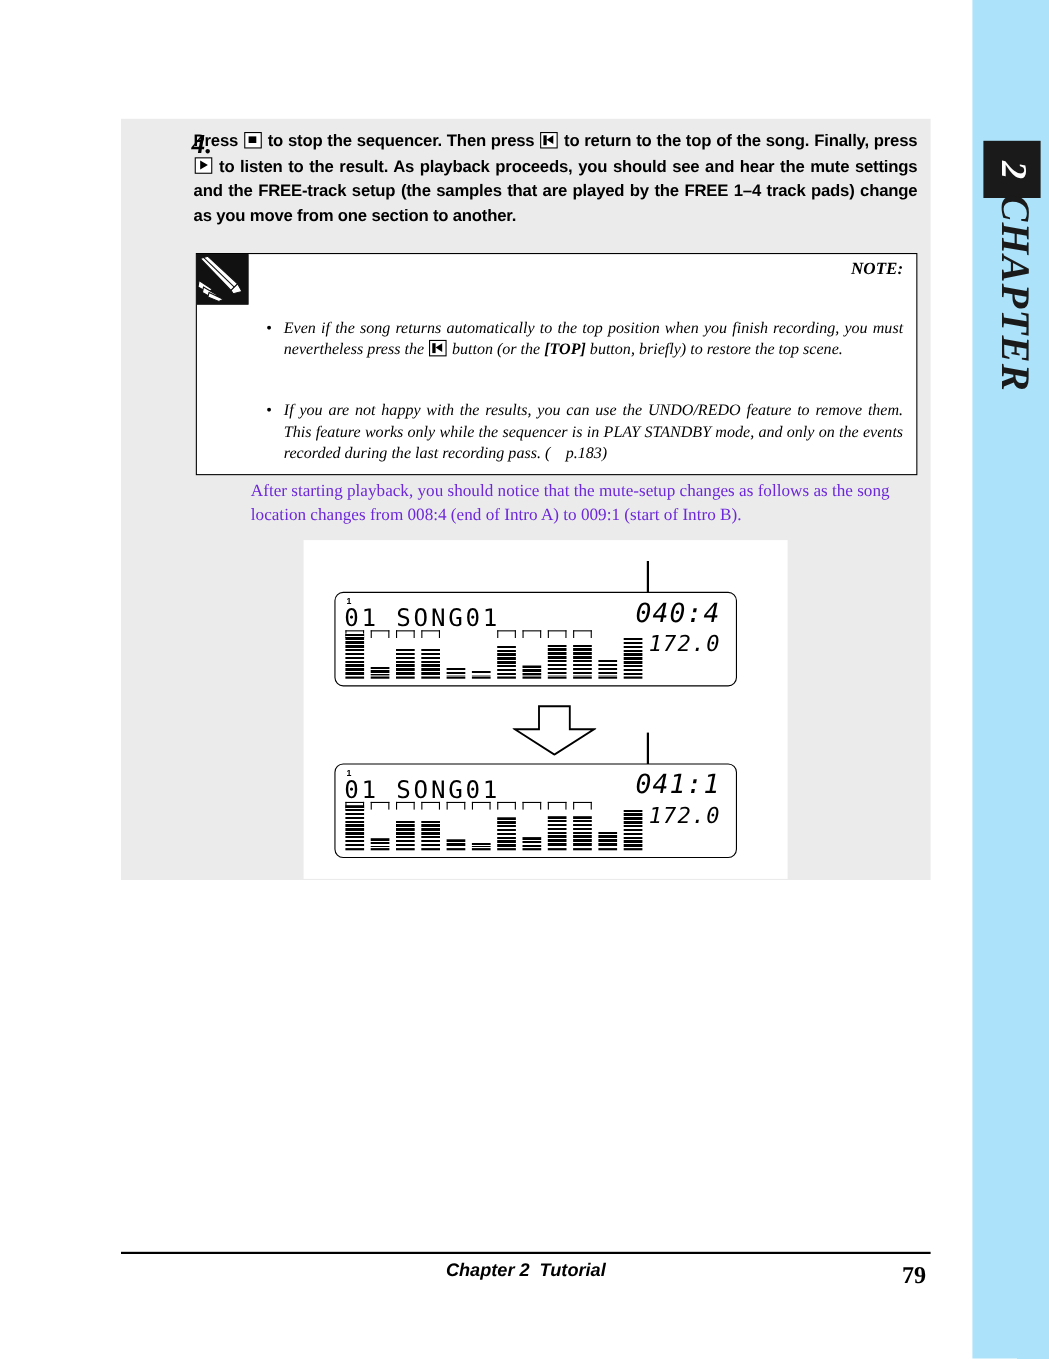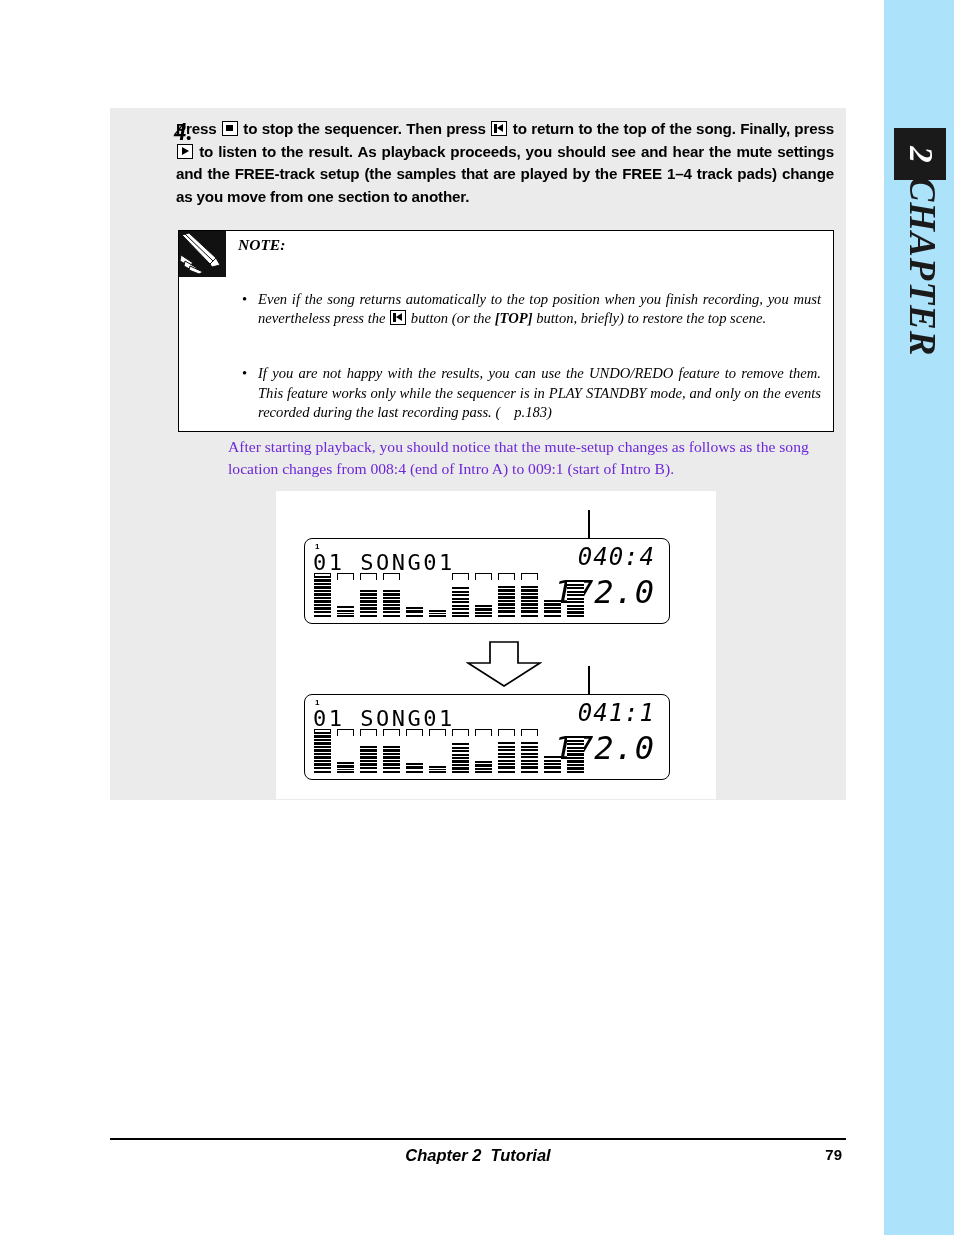--- a/index.html
+++ b/index.html
@@ -123,20 +123,21 @@
   }
   .note-body {
     flex: 1 1 auto;
     padding: 5px 12px 9px 12px;
   }
   .note-title {
     font-family: "Liberation Serif", serif;
     font-weight: bold; font-style: italic;
     font-size: 15.5px;
     margin-bottom: 2px;
+    text-align: right;
   }
   .note-list { margin: 0; padding: 0; list-style: none; }
   .note-list li {
     font-family: "Liberation Serif", serif;
     font-style: italic;
     font-size: 14.6px;
     line-height: 19.2px;
     padding-left: 20px;
     position: relative;
     text-align: justify;
@@ -214,21 +215,21 @@
   .lcd-loc {
     position: absolute; right: 14px; top: 4px;
     font-family: "DejaVu Sans Mono", monospace;
     font-size: 24px;
     font-style: italic;
     letter-spacing: 1px;
   }
   .lcd-tempo {
     position: absolute; right: 14px; top: 34px;
     font-family: "DejaVu Sans Mono", monospace;
-    font-size: 32px;
+    font-size: 20px;
     font-style: italic;
     letter-spacing: 1px;
   }
 
   
   .bars {
     position: absolute; left: 9px; bottom: 6px;
     height: 44px;
     display: flex;
     align-items: flex-end;
@@ -279,23 +280,23 @@
   .footer-center {
     position: absolute; left: 0; right: 0; top: 0;
     text-align: center;
     font-family: "Liberation Sans", sans-serif;
     font-weight: bold; font-style: italic;
     font-size: 16.5px;
   }
   .footer-center .gapsm { display:inline-block; width: 9px; }
   .footer-page {
     position: absolute; right: 4px; top: 0;
-    font-family: Liberation Sans, sans-serif;
+    font-family: Liberation Serif, serif;
     font-weight: bold;
-    font-size: 15px;
+    font-size: 22px;
   }
 </style>
 </head>
 <body>
 
 <div class="chapter-tab" style="background: rgb(172, 227, 250);">
   <div class="chapter-num-box" style="background: rgb(26, 26, 26);">
     <span class="chapter-num">2</span>
   </div>
   <div class="chapter-word">CHAPTER</div>

